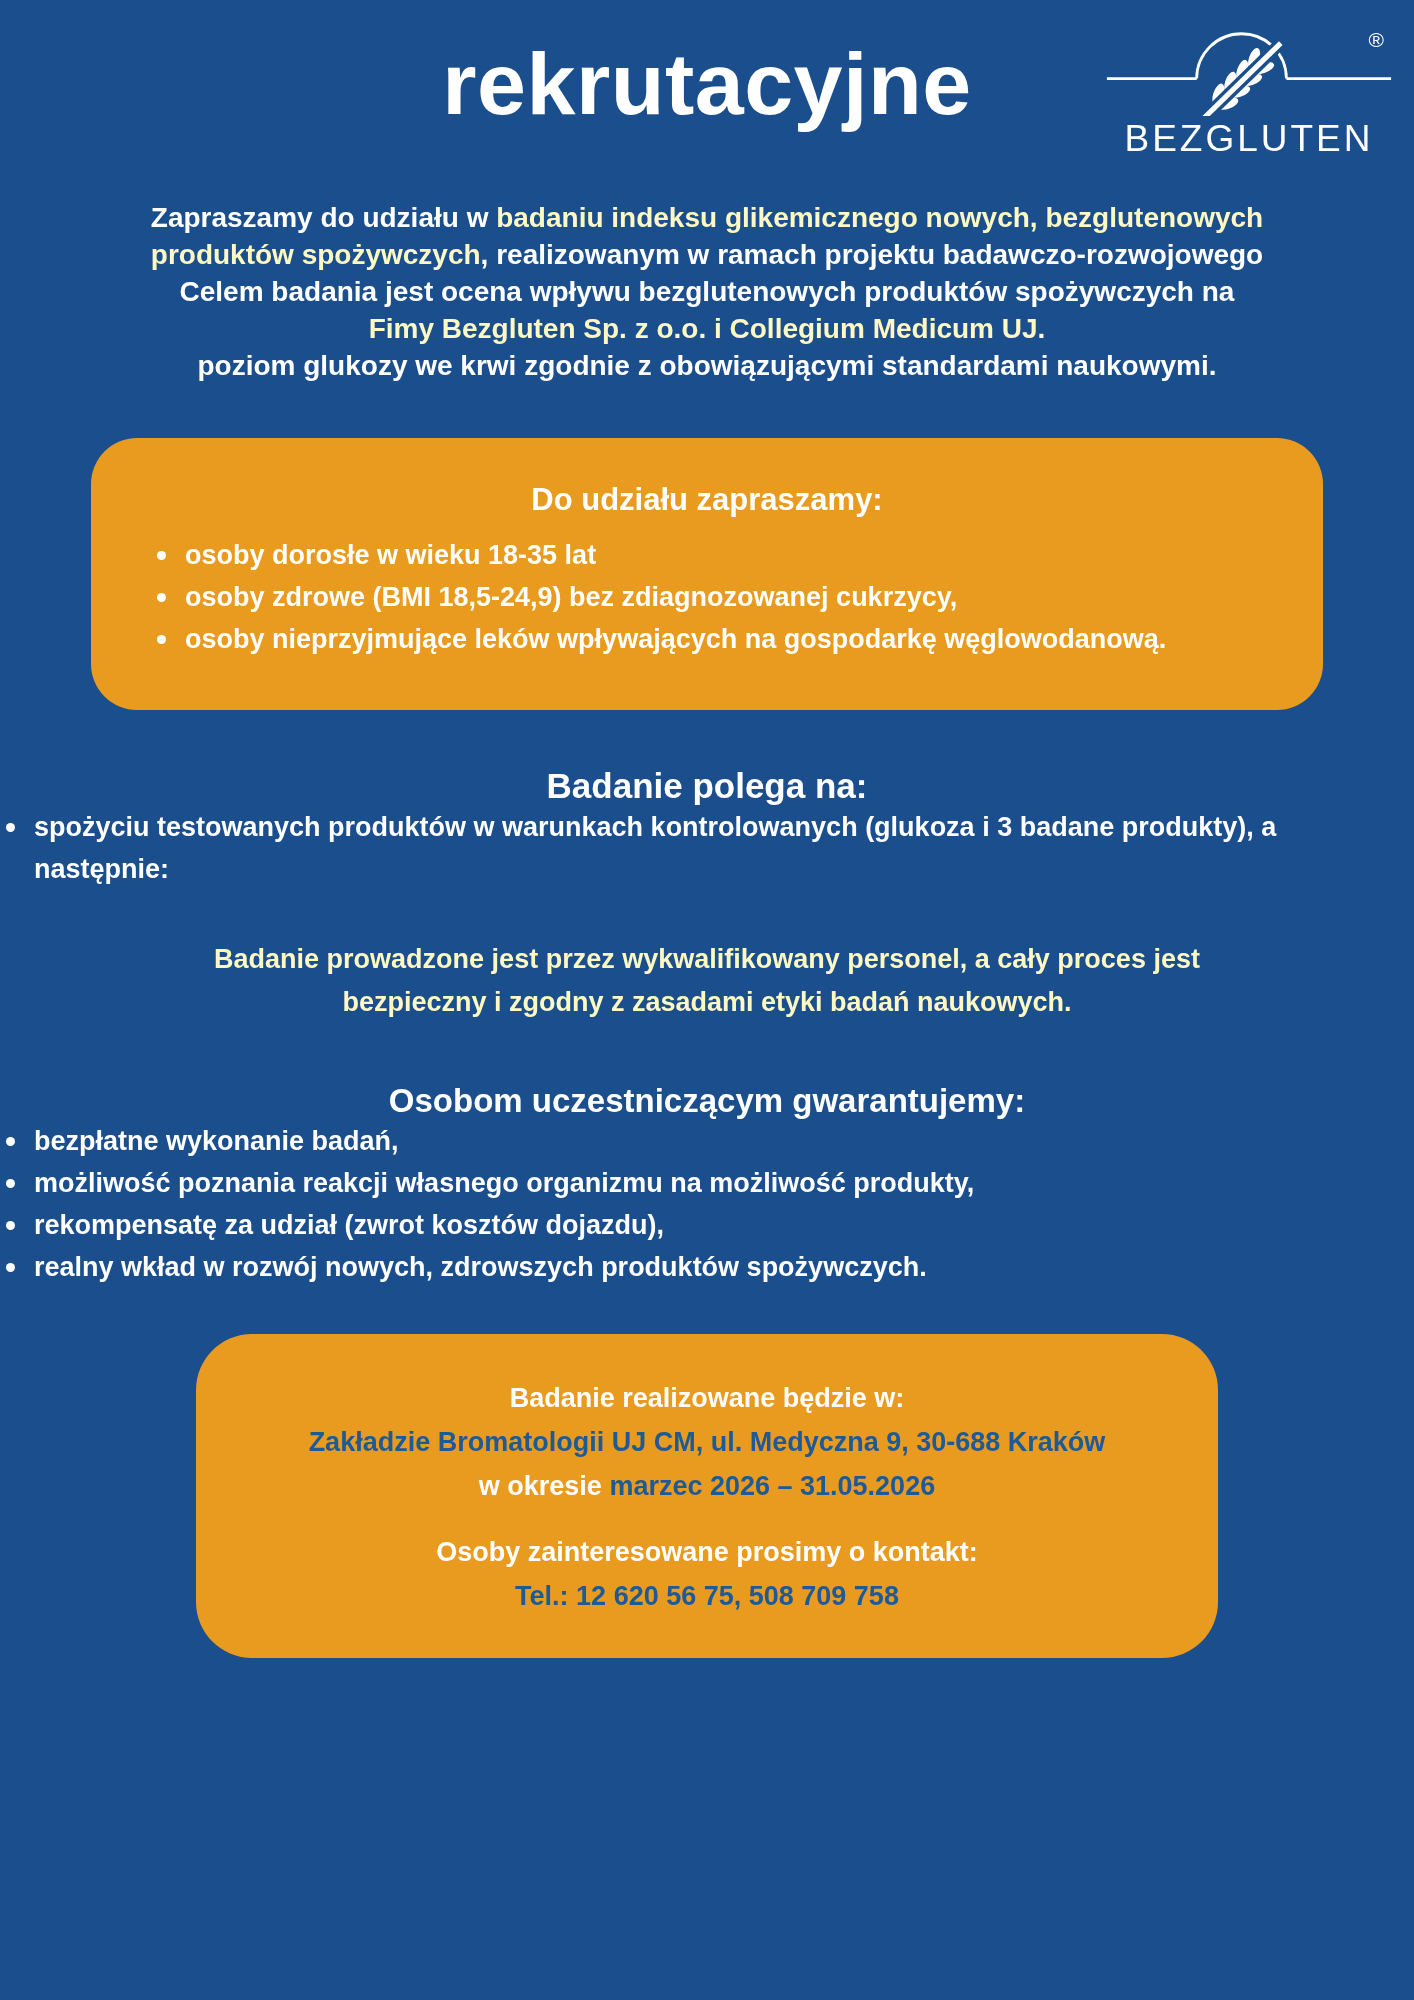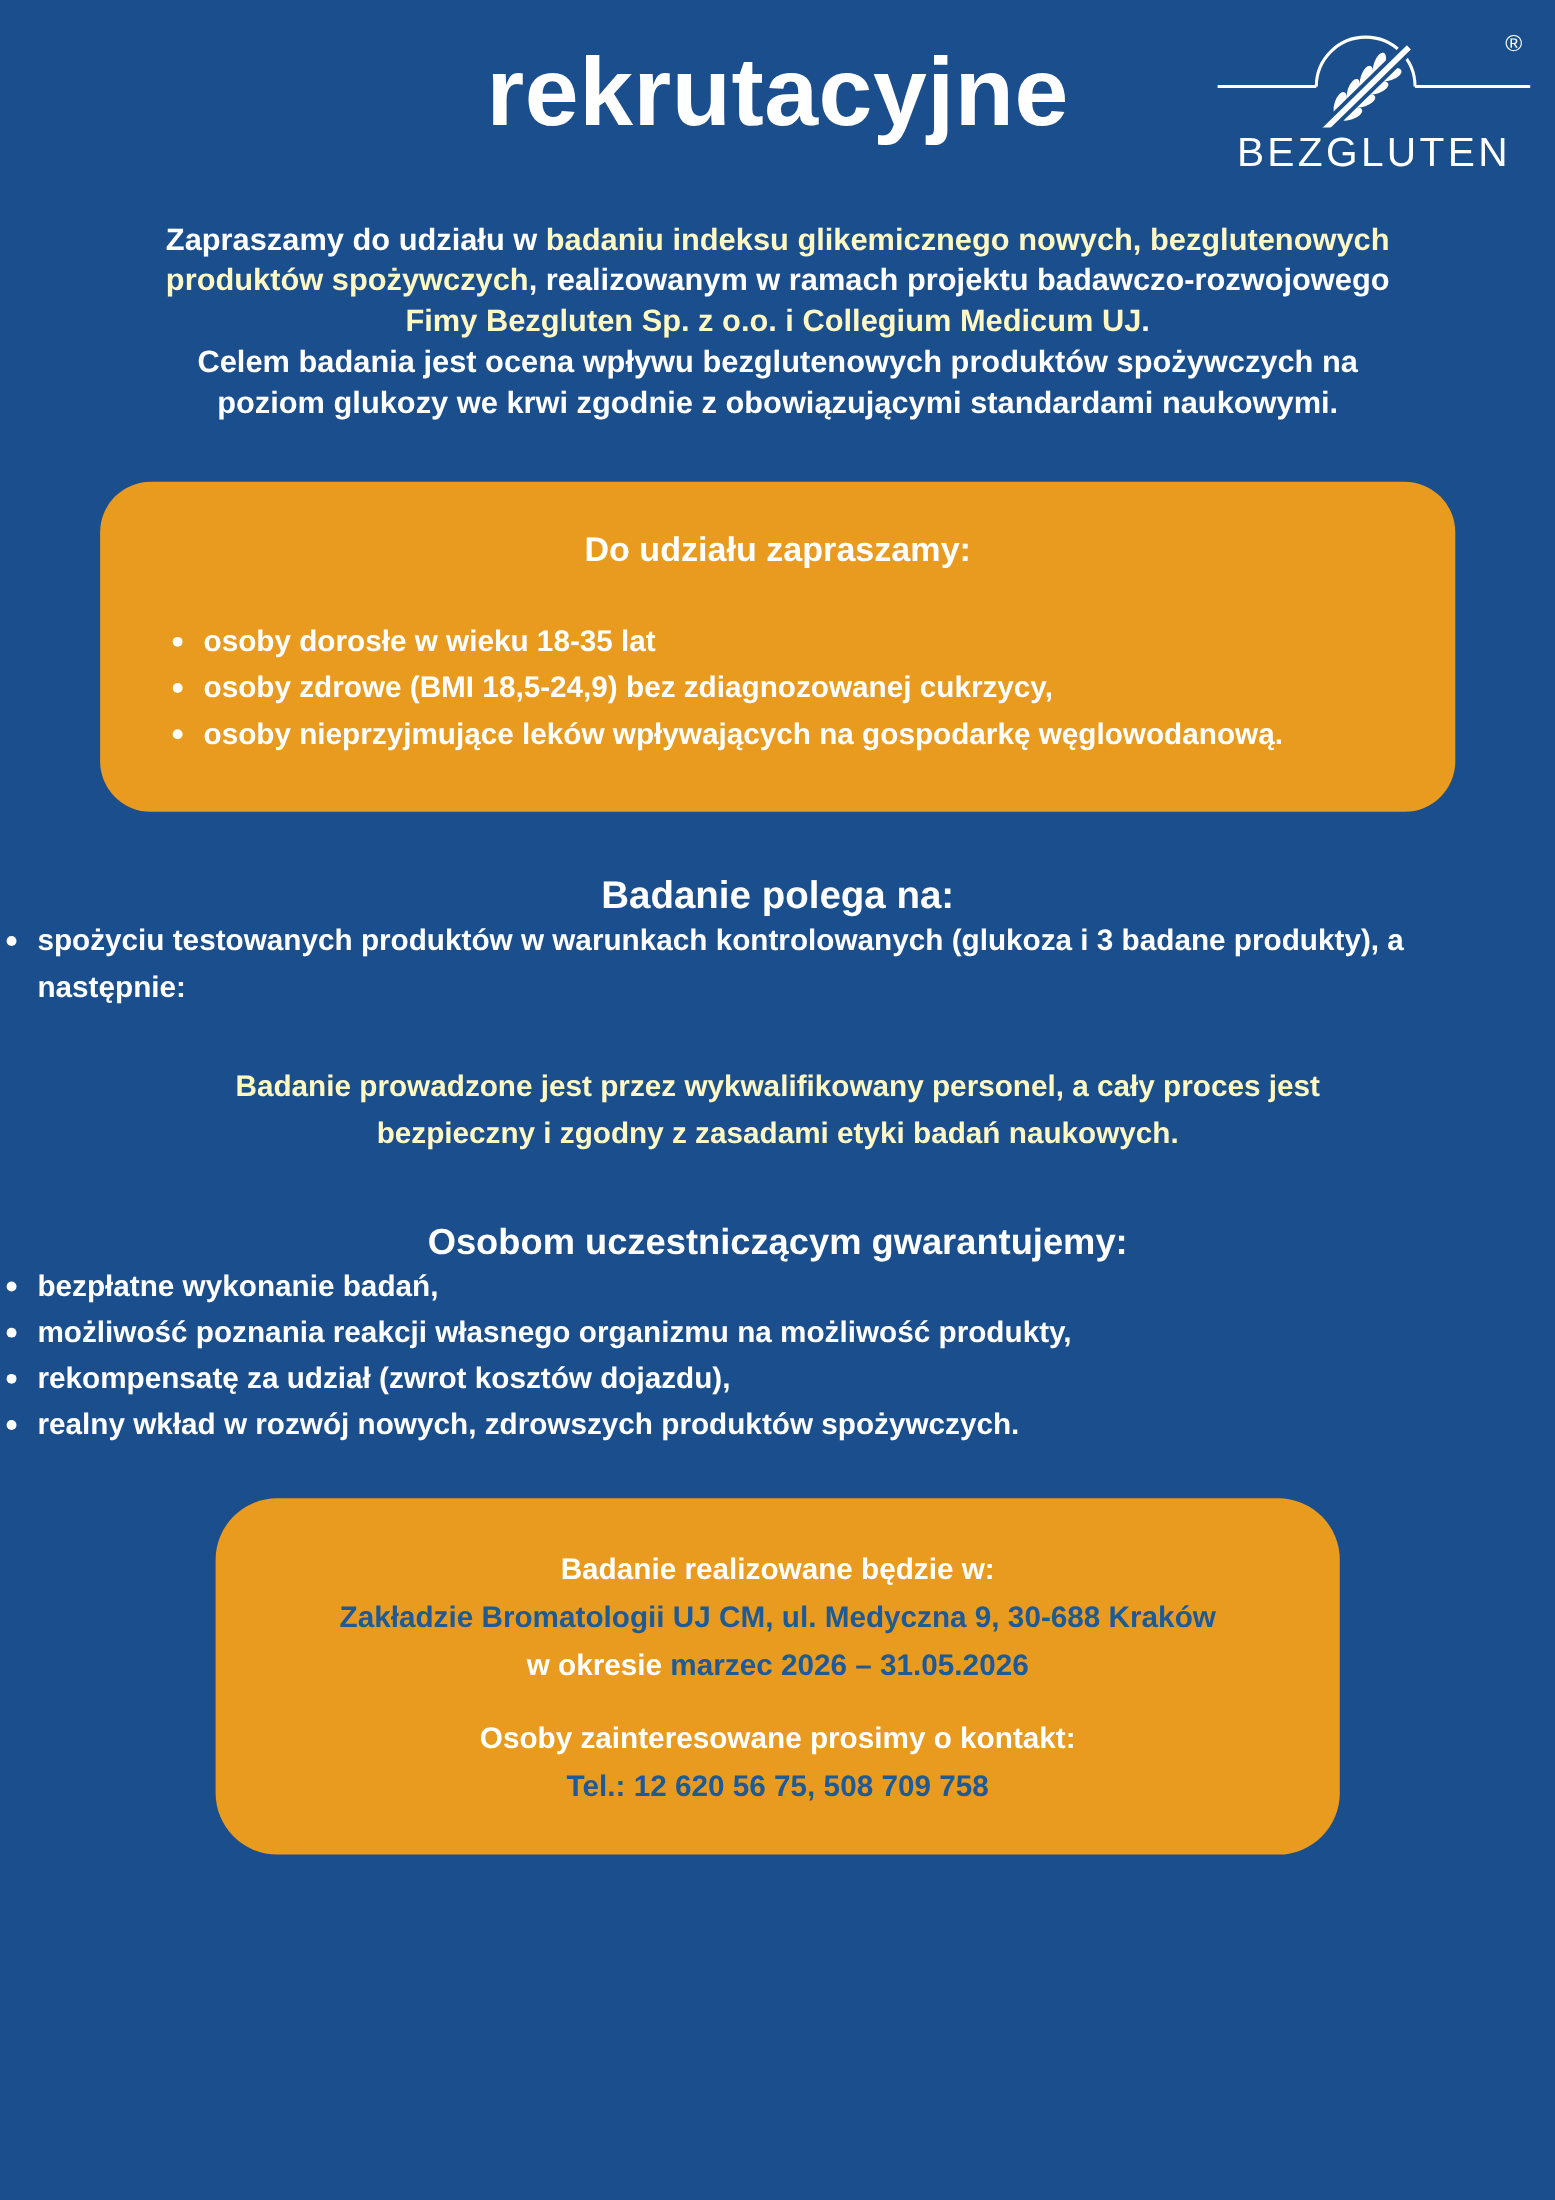--- a/index.html
+++ b/index.html
@@ -29,21 +29,21 @@
     background:#e99b20;border-radius:46px;
     padding:44px 60px 50px 60px;
   }
   .box1 h2{margin:0;text-align:center;font-size:31px;color:#ffffff;}
   ul.blist{list-style:none;margin:0;padding:0;font-size:27px;line-height:42px;}
   ul.blist li{position:relative;padding-left:34px;}
   ul.blist li::before{
     content:"";position:absolute;left:6px;top:17px;
     width:9px;height:9px;border-radius:50%;background:currentColor;
   }
-  .box1 ul.blist{margin-top:44px;}
+  .box1 ul.blist{margin-top:16px;}
   
   .section-heading{margin:56px 0 0;text-align:center;font-size:35px;color:#ffffff;}
   .study-list{margin:46px 60px 0 68px;}
   .note{margin:48px auto 0;max-width:1220px;text-align:center;font-size:27px;line-height:43px;}
   .guarantee-heading{margin-top:58px;font-size:33px;}
   .guarantee-list{margin:42px 40px 0 38px;line-height:41px;}
   
   .box2{
     width:1022px;margin:46px auto 0;box-sizing:border-box;
     background:#e99b20;border-radius:56px;
@@ -85,22 +85,22 @@
 
       <line x1="194" y1="14" x2="110" y2="96" stroke="#1b4e8c" stroke-width="13"></line>
       <line x1="194" y1="14" x2="110" y2="96" stroke="#ffffff" stroke-width="5.5"></line>
     </svg>
     <div class="wordmark">BEZGLUTEN</div>
   </div>
 
   <div class="intro">
       <div class="line"><span class="w">Zapraszamy do udziału w </span><span class="o">badaniu indeksu glikemicznego nowych, bezglutenowych</span></div>
       <div class="line"><span class="o">produktów spożywczych</span><span class="w">, realizowanym w ramach projektu badawczo-rozwojowego</span></div>
+      <div class="line"><span class="w">Celem badania jest ocena wpływu bezglutenowych produktów spożywczych na</span></div>
       <div class="line"><span class="o">Fimy Bezgluten Sp. z o.o. i Collegium Medicum UJ</span><span class="w">.</span></div>
-      <div class="line"><span class="w">Celem badania jest ocena wpływu bezglutenowych produktów spożywczych na</span></div>
       <div class="line"><span class="w">poziom glukozy we krwi zgodnie z obowiązującymi standardami naukowymi.</span></div>
     </div>
 
   <div class="box1">
     <h2>Do udziału zapraszamy:</h2>
     <ul class="blist">
         <li>osoby dorosłe w wieku 18-35 lat</li>
         <li>osoby zdrowe (BMI 18,5-24,9) bez zdiagnozowanej cukrzycy,</li>
         <li>osoby nieprzyjmujące leków wpływających na gospodarkę węglowodanową.</li>
       </ul>

